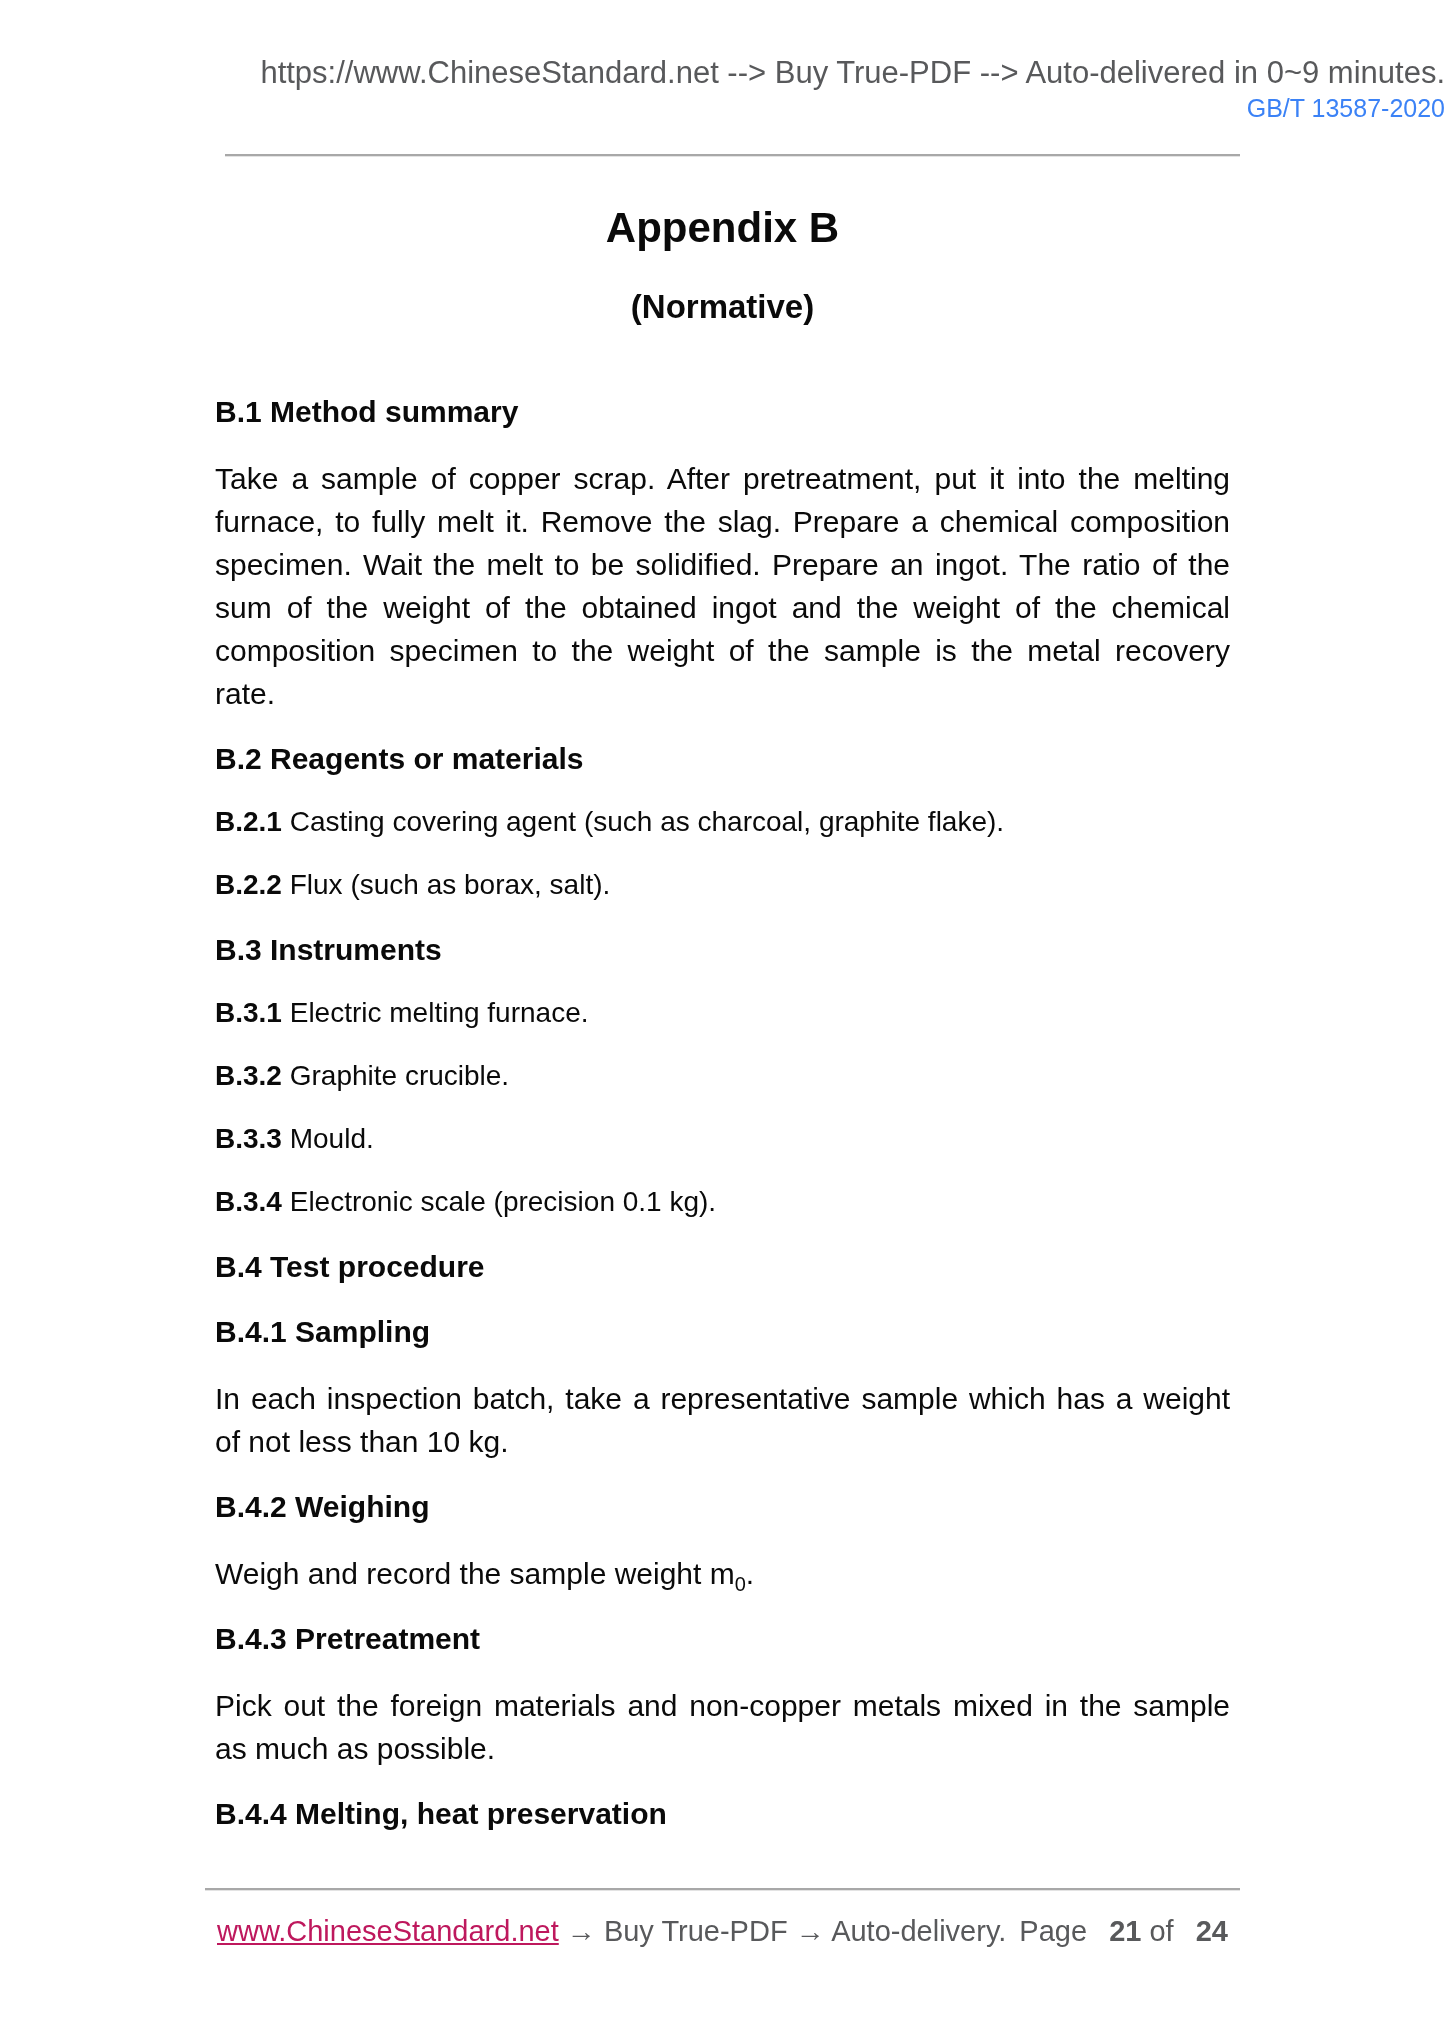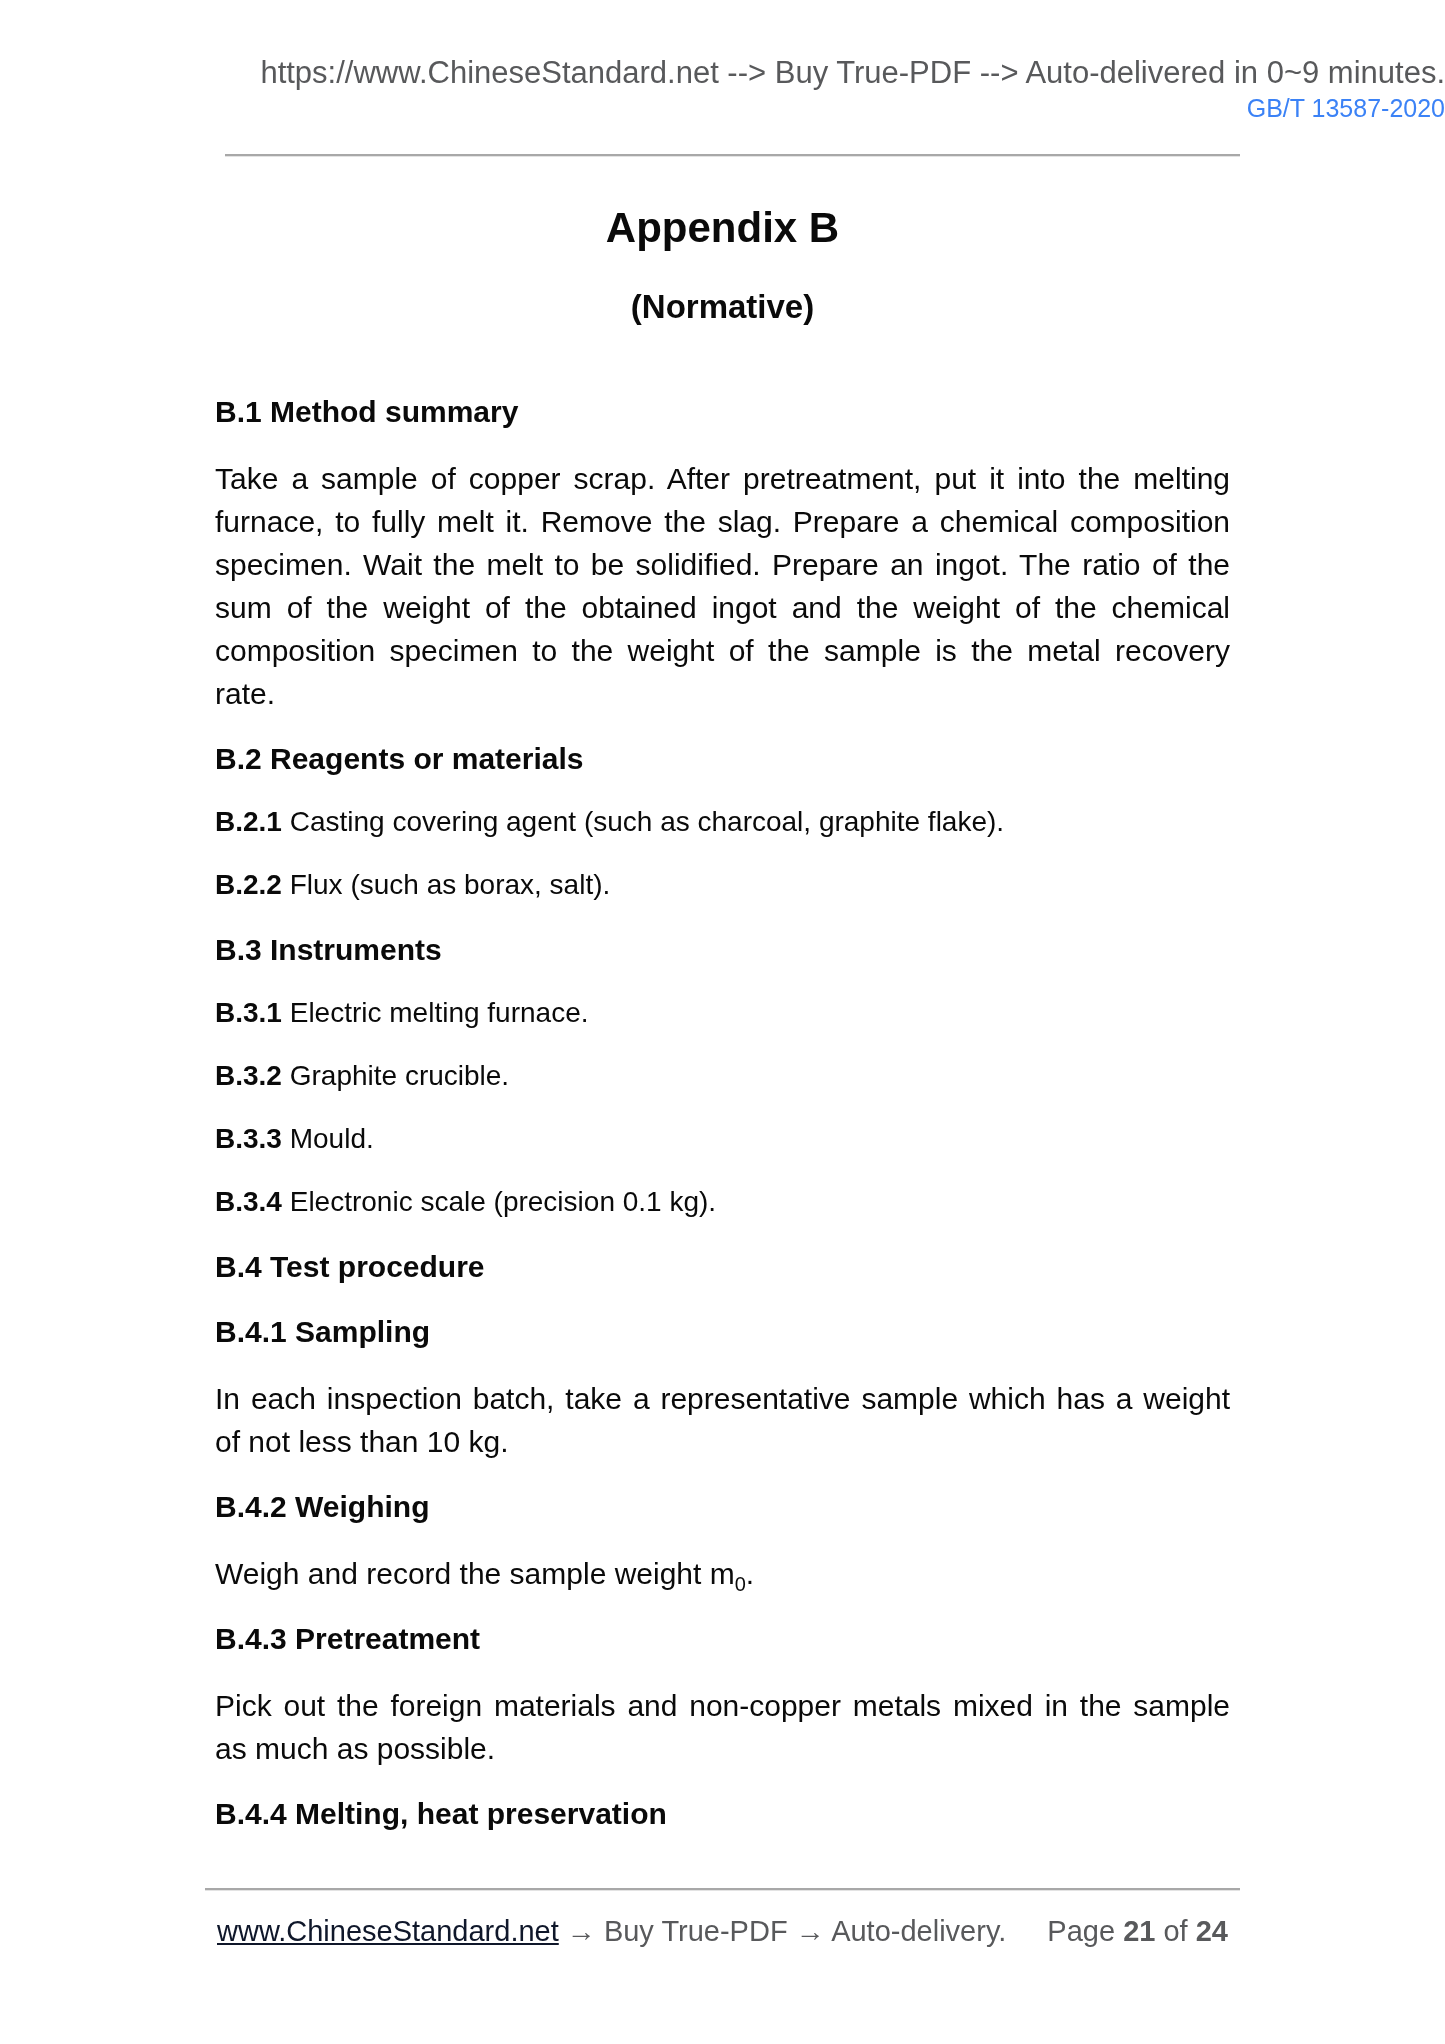--- a/index.html
+++ b/index.html
@@ -83,22 +83,22 @@
   .footer { position: absolute; top: 1888px; left: 0; right: 0; }
   .footer-row {
     margin: 22px 217px 0 217px;
     display: flex;
     justify-content: space-between;
     align-items: baseline;
     font-size: 29px;
     line-height: 36px;
     color: #58595b;
   }
-  .footer-left .footer-link { text-decoration: underline; color: #0f172a; cursor: pointer; }
-  .footer-right .pg-num { font-weight: bold; }
+  .footer-left .footer-link { text-decoration: underline; color: #be185d; cursor: pointer; }
+  .footer-right .pg-num { font-weight: bold; margin-left: 14px; }
 </style>
 </head>
 <body>
 
 <div class="page">
 
   <div class="header">
     <div class="header-url">https://www.ChineseStandard.net --&gt; Buy True-PDF --&gt; Auto-delivered in 0~9 minutes.</div>
     <div class="standard-number">GB/T 13587-2020</div>
     <div class="rule"></div>

